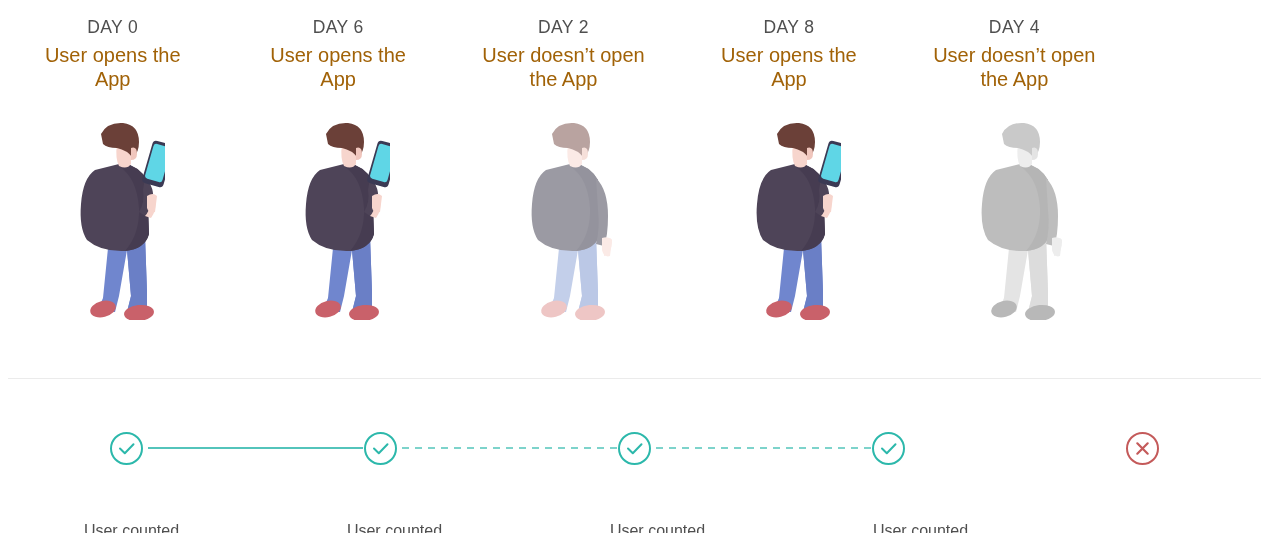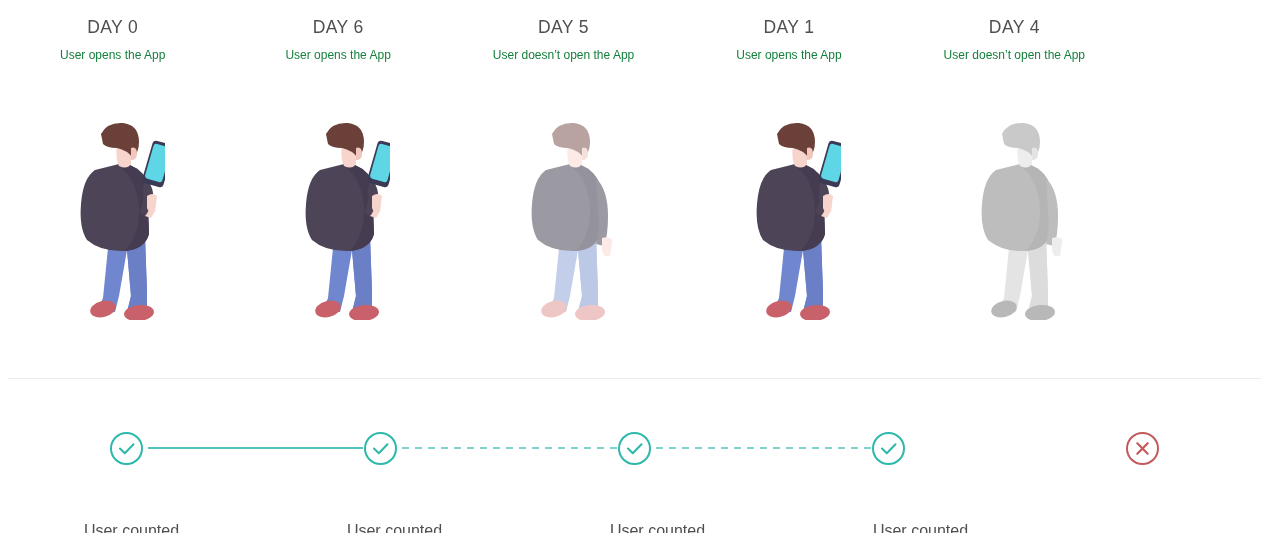--- a/index.html
+++ b/index.html
@@ -42,22 +42,22 @@
     margin-top: 16px;
     font-size: 17.5px;
     letter-spacing: 0.4px;
     color: #4f4f4f;
     text-align: center;
     line-height: 22px;
     white-space: nowrap;
   }
   .day-sub {
     margin-top: 5px;
-    font-size: 12px;
-    color: #15803d;
+    font-size: 20px;
+    color: #a16207;
     text-align: center;
     line-height: 24px;
     max-width: 175px;
   }
 
   
   .figure-wrap {
     position: absolute;
     top: 120px;
     left: 50%;
@@ -199,21 +199,21 @@
             <rect x="88" y="25" width="18" height="36" rx="3" fill="#5fd6e6" transform="rotate(16 97 43)"></rect>
             <path d="M56 24 Q54 38 58 46 Q66 50 70 44 L70 28 Z" fill="#f7d5cd"></path>
             <path d="M40 14 Q46 2 62 3 Q78 5 78 22 Q78 32 72 38 Q66 30 56 28 Q46 28 42 24 Z" fill="#6b4038"></path>
             <path d="M70 28 Q76 26 76 34 Q76 40 70 40 Z" fill="#f0c6bd"></path>
           </g>
         </svg>
       </div>
     </div>
 
     <div class="column">
-      <div class="day-label">DAY 5</div>
+      <div class="day-label">DAY 2</div>
       <div class="day-sub">User doesn’t open the App</div>
       <div class="figure-wrap">
         <svg width="104" height="200" viewBox="0 0 104 200">
           <g>
             <path d="M57 73 L48 118 L42 178 L36 192 L54 192 L58 176 L66 130 L70 176 L66 192 L86 192 L86 172 L84 116 L80 72 Z" fill="#c3cfea"></path>
             <path d="M66 130 L70 176 L66 192 L86 192 L86 172 L84 116 Z" fill="#bbc8e6"></path>
             <ellipse cx="42" cy="189" rx="13" ry="8" fill="#eec6c5" transform="rotate(-14 42 189)"></ellipse>
             <ellipse cx="78" cy="193" rx="15" ry="8" fill="#eec6c5" transform="rotate(-6 78 193)"></ellipse>
             <path d="M34 50 Q22 58 20 84 Q18 108 26 120 Q40 132 64 131 Q84 129 88 114 L86 60 Q78 46 62 43 Z" fill="#9b9aa3"></path>
             <path d="M64 131 Q84 129 88 114 L86 60 Q78 46 62 43 L58 46 Q76 58 78 88 Q79 114 64 131 Z" fill="#94939d"></path>
@@ -222,21 +222,21 @@
             <path d="M90 118 Q97 116 100 120 L98 136 Q92 138 90 130 Z" fill="#fbeae6"></path>
             <path d="M56 24 Q54 38 58 46 Q66 50 70 44 L70 28 Z" fill="#fbeae6"></path>
             <path d="M40 14 Q46 2 62 3 Q78 5 78 22 Q78 32 72 38 Q66 30 56 28 Q46 28 42 24 Z" fill="#b9a3a0"></path>
             <path d="M70 28 Q76 26 76 34 Q76 40 70 40 Z" fill="#f6e0da"></path>
           </g>
         </svg>
       </div>
     </div>
 
     <div class="column">
-      <div class="day-label">DAY 1</div>
+      <div class="day-label">DAY 8</div>
       <div class="day-sub">User opens the App</div>
       <div class="figure-wrap">
         <svg width="104" height="200" viewBox="0 0 104 200">
           <g>
             <path d="M57 73 L48 118 L42 178 L36 192 L54 192 L58 176 L66 130 L70 176 L66 192 L86 192 L86 172 L84 116 L80 72 Z" fill="#7086ce"></path>
             <path d="M66 130 L70 176 L66 192 L86 192 L86 172 L84 116 Z" fill="#6a7fc6"></path>
             <ellipse cx="42" cy="189" rx="13" ry="8" fill="#c9616a" transform="rotate(-14 42 189)"></ellipse>
             <ellipse cx="78" cy="193" rx="15" ry="8" fill="#c9616a" transform="rotate(-6 78 193)"></ellipse>
             <path d="M34 50 Q22 58 20 84 Q18 108 26 120 Q40 132 64 131 Q84 129 88 114 L86 60 Q78 46 62 43 Z" fill="#4e4458"></path>
             <path d="M64 131 Q84 129 88 114 L86 60 Q78 46 62 43 L58 46 Q76 58 78 88 Q79 114 64 131 Z" fill="#463c51"></path>

